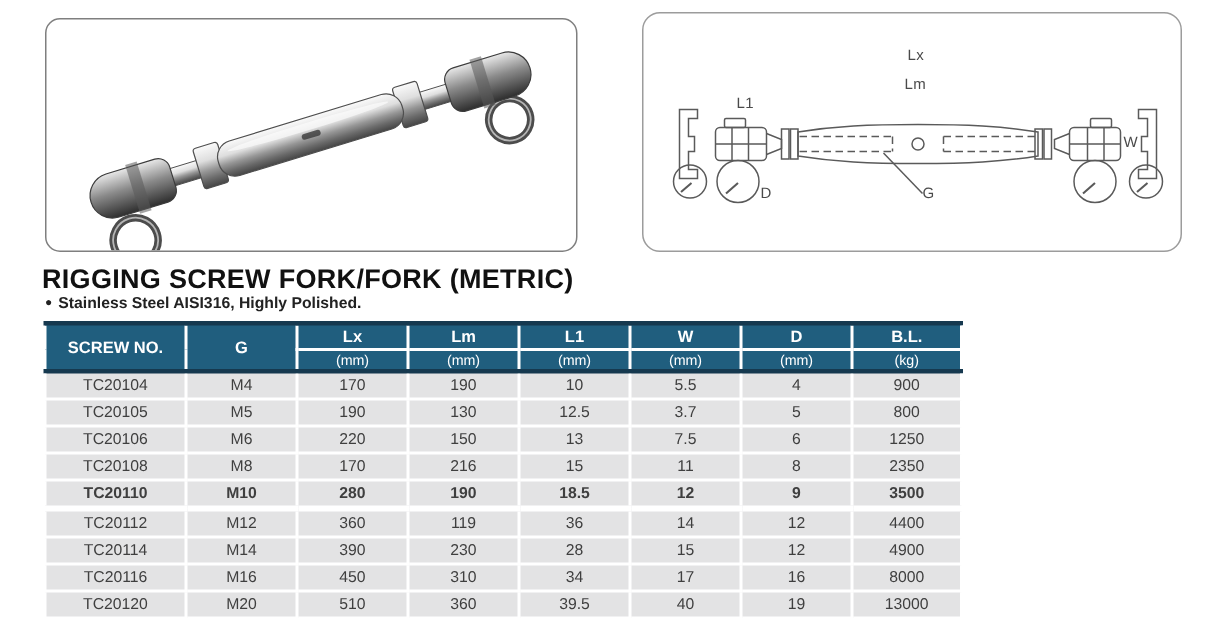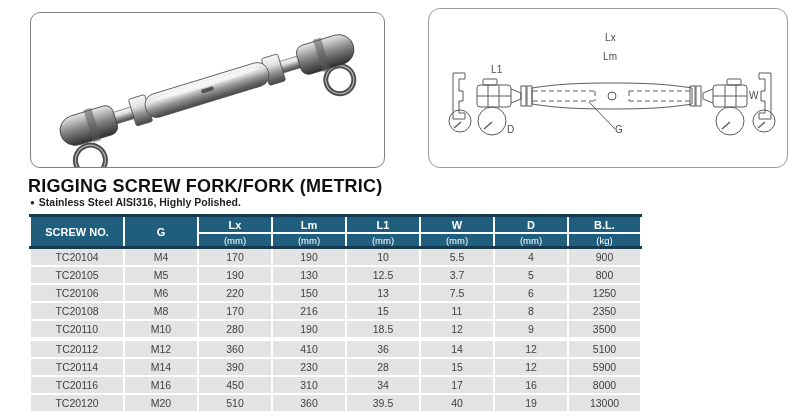--- a/index.html
+++ b/index.html
@@ -44,21 +44,21 @@
   }
   table.spec thead{border-bottom:3px solid var(--dark-border);}
   table.spec thead th{
     background:var(--header-bg);color:#fff;font-weight:bold;
     font-size:11px;height:15px;
   }
   table.spec thead tr.units th{font-size:9.5px;font-weight:normal;height:12px;}
   table.spec tbody td{
     background:var(--row-bg);color:#3f3f3f;font-size:10.5px;height:16px;
   }
-  table.spec tbody tr:nth-child(5) td{border-bottom:4px solid #fff;}
+  table.spec tbody tr:nth-child(5) td{border-bottom:4px solid #fff;font-weight:bold;}
   svg{display:block}
 </style>
 </head>
 <body style="--header-bg: #205E7E; --dark-border: #16394F; --row-bg: #E3E3E4;">
 
 <div class="photo-box">
   <svg width="353" height="154" viewBox="0 0 353 154">
     <defs>
       <linearGradient id="chrome" x1="0" y1="0" x2="0" y2="1">
         <stop offset="0" stop-color="#fafafa"></stop>
@@ -228,35 +228,35 @@
         <td>190</td>
         <td>18.5</td>
         <td>12</td>
         <td>9</td>
         <td>3500</td>
       </tr>
       <tr>
         <td>TC20112</td>
         <td>M12</td>
         <td>360</td>
-        <td>410</td>
+        <td>119</td>
         <td>36</td>
         <td>14</td>
         <td>12</td>
-        <td>5100</td>
+        <td>4400</td>
       </tr>
       <tr>
         <td>TC20114</td>
         <td>M14</td>
         <td>390</td>
         <td>230</td>
         <td>28</td>
         <td>15</td>
         <td>12</td>
-        <td>5900</td>
+        <td>4900</td>
       </tr>
       <tr>
         <td>TC20116</td>
         <td>M16</td>
         <td>450</td>
         <td>310</td>
         <td>34</td>
         <td>17</td>
         <td>16</td>
         <td>8000</td>

